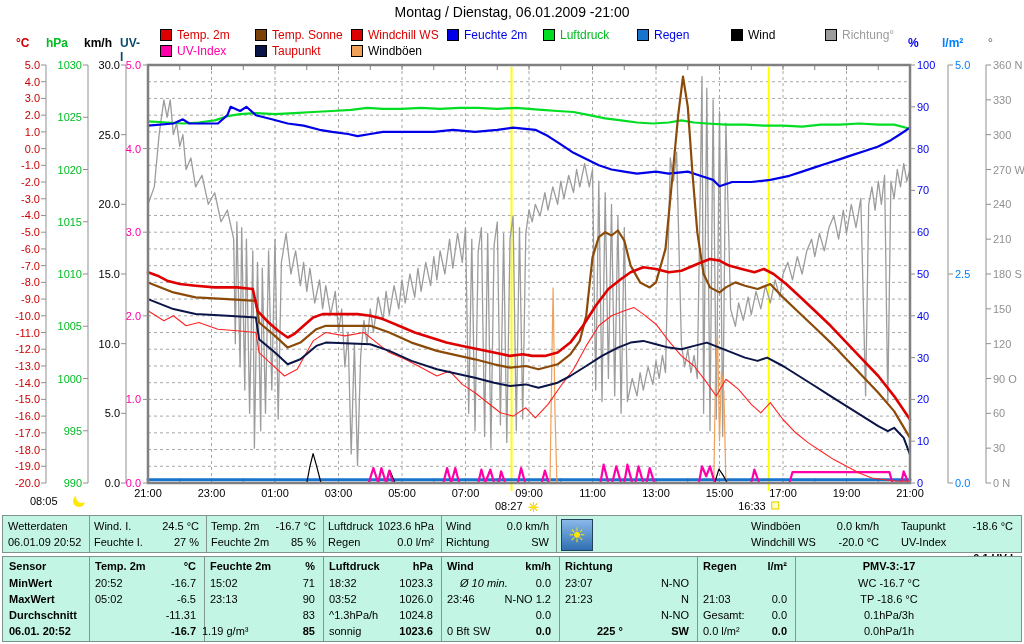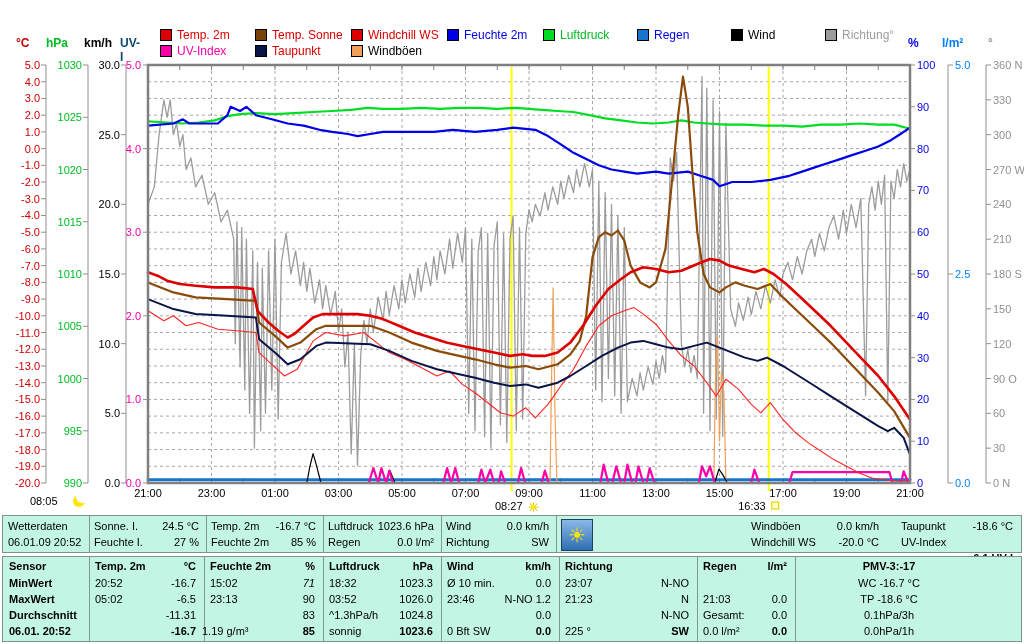--- a/index.html
+++ b/index.html
@@ -16,20 +16,21 @@
   .cl{position:absolute;font-size:11px;white-space:nowrap;color:#000;line-height:13px;}
   .b{font-weight:bold;}
   .wicon{position:absolute;width:30px;height:30px;background:linear-gradient(#8ab9e9,#2f6fb2);
          border:1px solid #22405e;display:flex;align-items:center;justify-content:center;
          color:#ffe400;font-size:20px;line-height:20px;}
 </style>
 </head>
 <body>
 
 <div id="root">
+  <div class="abs" id="title">Montag / Dienstag, 06.01.2009  -21:00</div>
   <div class="abs" id="legend">
       <div class="legend-item" style="left: 160px; top: 28px;">
         <span class="sw" style="background: rgb(222, 0, 0);"></span>
         <span style="color: rgb(222, 0, 0);">Temp. 2m</span>
       </div>
       <div class="legend-item" style="left: 255px; top: 28px;">
         <span class="sw" style="background: rgb(123, 66, 8);"></span>
         <span style="color: rgb(222, 0, 0);">Temp. Sonne</span>
       </div>
       <div class="legend-item" style="left: 351px; top: 28px;">
@@ -351,21 +352,21 @@
       <circle cx="82" cy="497" r="6" fill="#ffffff"></circle>
     </svg>
   <div class="band" id="band1" style="top:515px;height:38px;">
       <div class="vline" style="left: 86px;"></div>
       <div class="vline" style="left: 203px;"></div>
       <div class="vline" style="left: 320px;"></div>
       <div class="vline" style="left: 438px;"></div>
       <div class="vline" style="left: 553px;"></div>
       <div class="cl" style="left: 5px; top: 4px;">Wetterdaten</div>
       <div class="cl" style="left: 5px; top: 20px;">06.01.09 20:52</div>
-      <div class="cl" style="left: 91px; top: 4px;">Sonne. I.</div>
+      <div class="cl" style="left: 91px; top: 4px;">Wind. I.</div>
       <div class="cl" style="right: 822px; top: 4px;">24.5 °C</div>
       <div class="cl" style="left: 91px; top: 20px;">Feuchte I.</div>
       <div class="cl" style="right: 822px; top: 20px;">27 %</div>
       <div class="cl" style="left: 208px; top: 4px;">Temp. 2m</div>
       <div class="cl" style="right: 705px; top: 4px;">-16.7 °C</div>
       <div class="cl" style="left: 208px; top: 20px;">Feuchte 2m</div>
       <div class="cl" style="right: 705px; top: 20px;">85 %</div>
       <div class="cl" style="left: 325px; top: 4px;">Luftdruck</div>
       <div class="cl" style="right: 587px; top: 4px;">1023.6 hPa</div>
       <div class="cl" style="left: 325px; top: 20px;">Regen</div>
@@ -401,52 +402,52 @@
       <div class="cl b" style="top: 3px; right: 825px;">°C</div>
       <div class="cl" style="top: 20px; left: 92px;">20:52</div>
       <div class="cl" style="top: 20px; right: 825px;">-16.7</div>
       <div class="cl" style="top: 36px; left: 92px;">05:02</div>
       <div class="cl" style="top: 36px; right: 825px;">-6.5</div>
       <div class="cl" style="top: 52px; right: 825px;">-11.31</div>
       <div class="cl b" style="top: 68px; right: 825px;">-16.7</div>
       <div class="cl b" style="top: 3px; left: 207px;">Feuchte 2m</div>
       <div class="cl b" style="top: 3px; right: 706px;">%</div>
       <div class="cl" style="top: 20px; left: 207px;">15:02</div>
-      <div class="cl" style="top: 20px; right: 706px; font-style: italic;">71</div>
+      <div class="cl" style="top: 20px; right: 706px;">71</div>
       <div class="cl" style="top: 36px; left: 207px;">23:13</div>
       <div class="cl" style="top: 36px; right: 706px;">90</div>
       <div class="cl" style="top: 52px; right: 706px;">83</div>
       <div class="cl" style="top: 68px; left: 199px;">1.19 g/m³</div>
       <div class="cl b" style="top: 68px; right: 706px;">85</div>
       <div class="cl b" style="top: 3px; left: 326px;">Luftdruck</div>
       <div class="cl b" style="top: 3px; right: 588px;">hPa</div>
       <div class="cl" style="top: 20px; left: 326px;">18:32</div>
       <div class="cl" style="top: 20px; right: 588px;">1023.3</div>
       <div class="cl" style="top: 36px; left: 326px;">03:52</div>
       <div class="cl" style="top: 36px; right: 588px;">1026.0</div>
       <div class="cl" style="top: 52px; left: 326px;">^1.3hPa/h</div>
       <div class="cl" style="top: 52px; right: 588px;">1024.8</div>
       <div class="cl" style="top: 68px; left: 326px;">sonnig</div>
       <div class="cl b" style="top: 68px; right: 588px;">1023.6</div>
       <div class="cl b" style="top: 3px; left: 444px;">Wind</div>
       <div class="cl b" style="top: 3px; right: 470px;">km/h</div>
-      <div class="cl" style="top: 20px; left: 444px;">Ø 10 min.</div>
+      <div class="cl" style="top: 20px; left: 457px; font-style: italic;">Ø 10 min.</div>
       <div class="cl" style="top: 20px; right: 470px;">0.0</div>
       <div class="cl" style="top: 36px; left: 444px;">23:46</div>
       <div class="cl" style="top: 36px; right: 470px;">N-NO 1.2</div>
       <div class="cl" style="top: 52px; right: 470px;">0.0</div>
       <div class="cl" style="top: 68px; left: 444px;">0 Bft SW</div>
       <div class="cl b" style="top: 68px; right: 470px;">0.0</div>
       <div class="cl b" style="top: 3px; left: 562px;">Richtung</div>
       <div class="cl" style="top: 20px; left: 562px;">23:07</div>
       <div class="cl" style="top: 20px; right: 332px;">N-NO</div>
       <div class="cl" style="top: 36px; left: 562px;">21:23</div>
       <div class="cl" style="top: 36px; right: 332px;">N</div>
       <div class="cl" style="top: 52px; right: 332px;">N-NO</div>
-      <div class="cl" style="top: 68px; left: 562px;">225 °</div>
+      <div class="cl" style="top: 68px; left: 594px; font-weight: bold;">225 °</div>
       <div class="cl b" style="top: 68px; right: 332px;">SW</div>
       <div class="cl b" style="top: 3px; left: 700px;">Regen</div>
       <div class="cl b" style="top: 3px; right: 234px;">l/m²</div>
       <div class="cl" style="top: 36px; left: 700px;">21:03</div>
       <div class="cl" style="top: 36px; right: 234px;">0.0</div>
       <div class="cl" style="top: 52px; left: 700px;">Gesamt:</div>
       <div class="cl" style="top: 52px; right: 234px;">0.0</div>
       <div class="cl" style="top: 68px; left: 700px;">0.0 l/m²</div>
       <div class="cl b" style="top: 68px; right: 234px;">0.0</div>
       <div class="cl b" style="top: 3px; left: 792px; width: 188px; text-align: center;">PMV-3:-17</div>

